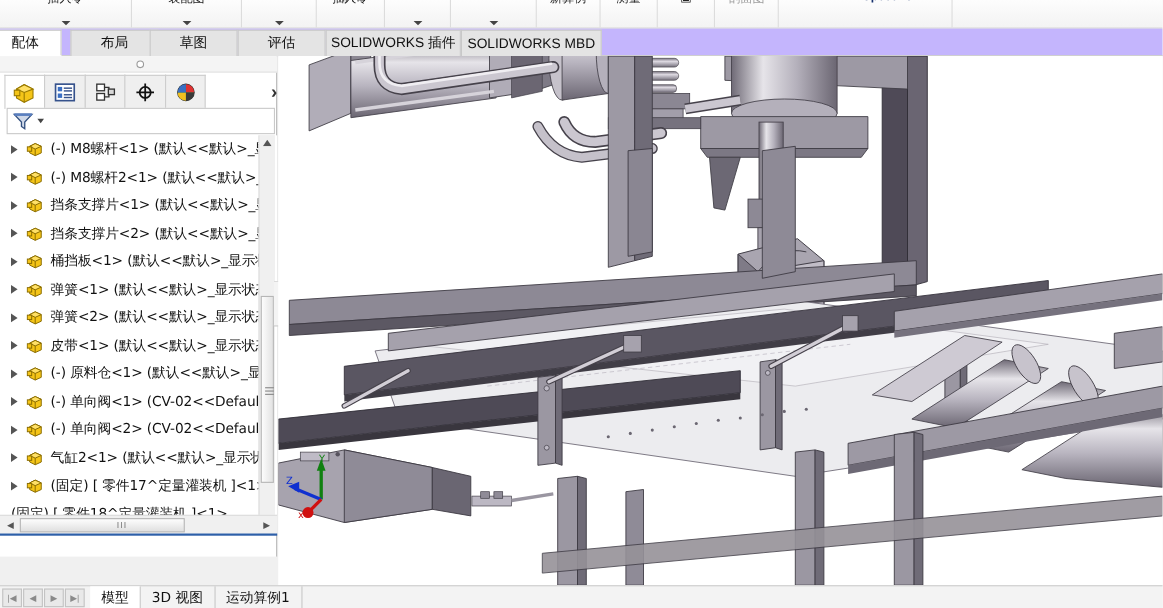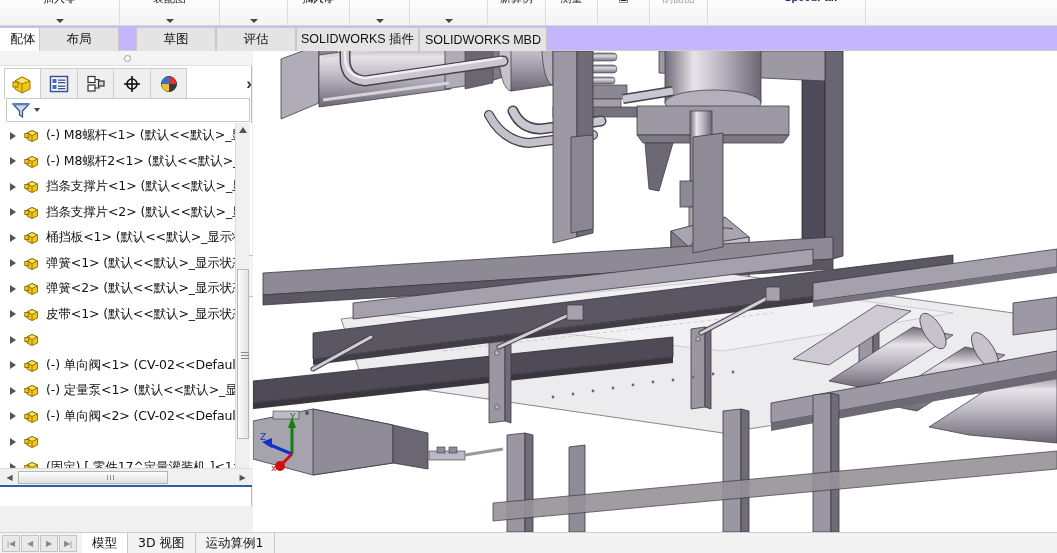--- a/index.html
+++ b/index.html
@@ -227,21 +227,21 @@
       <div class="rb-clip" style="color:#9d9d9d;">剖面图</div>
     </div>
     <div class="rb-cell" style="left:708px;width:48px;border-right:none;"></div>
     <div class="rb-cell" style="left:756px;width:110px;">
       <div class="rb-clip" style="color:#17326e;font-weight:bold;">SpeedPak</div>
     </div>
   </div>
 
   <div class="tabstrip">
     <div class="tab active" style="left:-10px;width:66px;">配体</div>
-    <div class="tab" style="left:39px;width:80px;">布局</div>
+    <div class="tab" style="left:64px;width:80px;">布局</div>
     <div class="tab" style="left:136px;width:80px;">草图</div>
     <div class="tab" style="left:216px;width:80px;">评估</div>
     <div class="tab" style="left:296px;width:123px;">SOLIDWORKS 插件</div>
     <div class="tab" style="left:419px;width:128px;">SOLIDWORKS MBD</div>
   </div>
 
   <div class="left-panel">
     <div class="panel-head">
       <div class="pin-dot"></div>
     </div>
@@ -383,59 +383,51 @@
           <span class="tree-label">皮带&lt;1&gt;  (默认&lt;&lt;默认&gt;_显示状态</span>
         </div>
         <div class="tree-row">
           <span class="tw"></span>
           <span class="tree-ico"><svg width="17" height="15" viewBox="0 0 17 15">
   <polygon points="3,5 8,2.5 13.5,5 13.5,11 8,13.5 3,11" fill="#f5c518" stroke="#8a6c00" stroke-width="0.9"></polygon>
   <polygon points="3,5 8,7.5 13.5,5 8,2.5" fill="#ffe066" stroke="#8a6c00" stroke-width="0.9"></polygon>
   <line x1="8" y1="7.5" x2="8" y2="13.5" stroke="#8a6c00" stroke-width="0.9"></line>
   <rect x="0.8" y="5.5" width="4" height="4" fill="#f5c518" stroke="#8a6c00" stroke-width="0.9"></rect>
 </svg></span>
+          <span class="tree-label">(-) 原料仓&lt;1&gt;  (默认&lt;&lt;默认&gt;_显</span>
         </div>
         <div class="tree-row">
           <span class="tw"></span>
           <span class="tree-ico"><svg width="17" height="15" viewBox="0 0 17 15">
   <polygon points="3,5 8,2.5 13.5,5 13.5,11 8,13.5 3,11" fill="#f5c518" stroke="#8a6c00" stroke-width="0.9"></polygon>
   <polygon points="3,5 8,7.5 13.5,5 8,2.5" fill="#ffe066" stroke="#8a6c00" stroke-width="0.9"></polygon>
   <line x1="8" y1="7.5" x2="8" y2="13.5" stroke="#8a6c00" stroke-width="0.9"></line>
   <rect x="0.8" y="5.5" width="4" height="4" fill="#f5c518" stroke="#8a6c00" stroke-width="0.9"></rect>
 </svg></span>
           <span class="tree-label">(-) 单向阀&lt;1&gt;  (CV-02&lt;&lt;Default</span>
         </div>
         <div class="tree-row">
           <span class="tw"></span>
           <span class="tree-ico"><svg width="17" height="15" viewBox="0 0 17 15">
   <polygon points="3,5 8,2.5 13.5,5 13.5,11 8,13.5 3,11" fill="#f5c518" stroke="#8a6c00" stroke-width="0.9"></polygon>
   <polygon points="3,5 8,7.5 13.5,5 8,2.5" fill="#ffe066" stroke="#8a6c00" stroke-width="0.9"></polygon>
   <line x1="8" y1="7.5" x2="8" y2="13.5" stroke="#8a6c00" stroke-width="0.9"></line>
   <rect x="0.8" y="5.5" width="4" height="4" fill="#f5c518" stroke="#8a6c00" stroke-width="0.9"></rect>
 </svg></span>
-          <span class="tree-label">(-) 定量泵&lt;1&gt;  (默认&lt;&lt;默认&gt;_显</span>
-        </div>
-        <div class="tree-row">
-          <span class="tw"></span>
-          <span class="tree-ico"><svg width="17" height="15" viewBox="0 0 17 15">
-  <polygon points="3,5 8,2.5 13.5,5 13.5,11 8,13.5 3,11" fill="#f5c518" stroke="#8a6c00" stroke-width="0.9"></polygon>
-  <polygon points="3,5 8,7.5 13.5,5 8,2.5" fill="#ffe066" stroke="#8a6c00" stroke-width="0.9"></polygon>
-  <line x1="8" y1="7.5" x2="8" y2="13.5" stroke="#8a6c00" stroke-width="0.9"></line>
-  <rect x="0.8" y="5.5" width="4" height="4" fill="#f5c518" stroke="#8a6c00" stroke-width="0.9"></rect>
-</svg></span>
           <span class="tree-label">(-) 单向阀&lt;2&gt;  (CV-02&lt;&lt;Default</span>
         </div>
         <div class="tree-row">
           <span class="tw"></span>
           <span class="tree-ico"><svg width="17" height="15" viewBox="0 0 17 15">
   <polygon points="3,5 8,2.5 13.5,5 13.5,11 8,13.5 3,11" fill="#f5c518" stroke="#8a6c00" stroke-width="0.9"></polygon>
   <polygon points="3,5 8,7.5 13.5,5 8,2.5" fill="#ffe066" stroke="#8a6c00" stroke-width="0.9"></polygon>
   <line x1="8" y1="7.5" x2="8" y2="13.5" stroke="#8a6c00" stroke-width="0.9"></line>
   <rect x="0.8" y="5.5" width="4" height="4" fill="#f5c518" stroke="#8a6c00" stroke-width="0.9"></rect>
 </svg></span>
+          <span class="tree-label">气缸2&lt;1&gt;  (默认&lt;&lt;默认&gt;_显示状</span>
         </div>
         <div class="tree-row">
           <span class="tw"></span>
           <span class="tree-ico"><svg width="17" height="15" viewBox="0 0 17 15">
   <polygon points="3,5 8,2.5 13.5,5 13.5,11 8,13.5 3,11" fill="#f5c518" stroke="#8a6c00" stroke-width="0.9"></polygon>
   <polygon points="3,5 8,7.5 13.5,5 8,2.5" fill="#ffe066" stroke="#8a6c00" stroke-width="0.9"></polygon>
   <line x1="8" y1="7.5" x2="8" y2="13.5" stroke="#8a6c00" stroke-width="0.9"></line>
   <rect x="0.8" y="5.5" width="4" height="4" fill="#f5c518" stroke="#8a6c00" stroke-width="0.9"></rect>
 </svg></span>
           <span class="tree-label">(固定) [ 零件17^定量灌装机 ]&lt;1&gt;</span>

